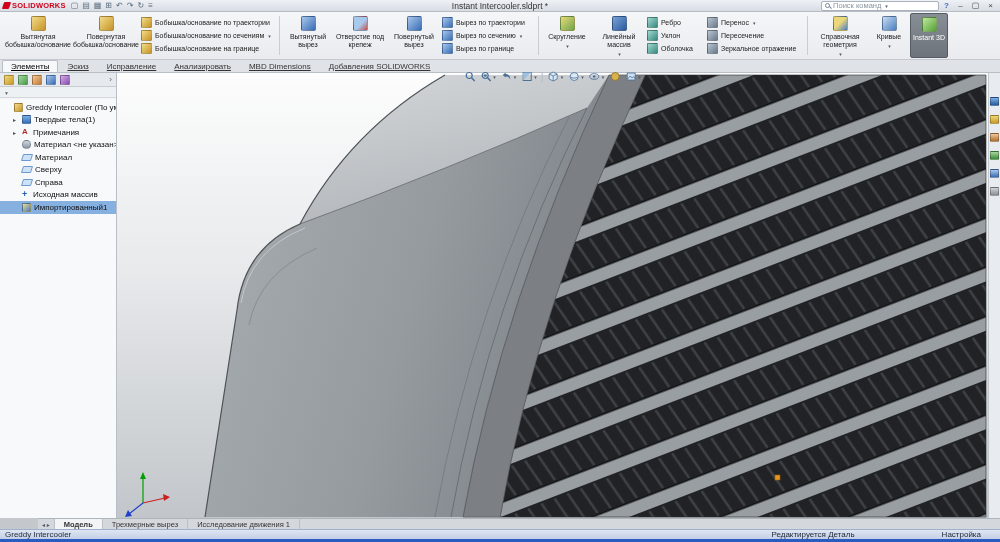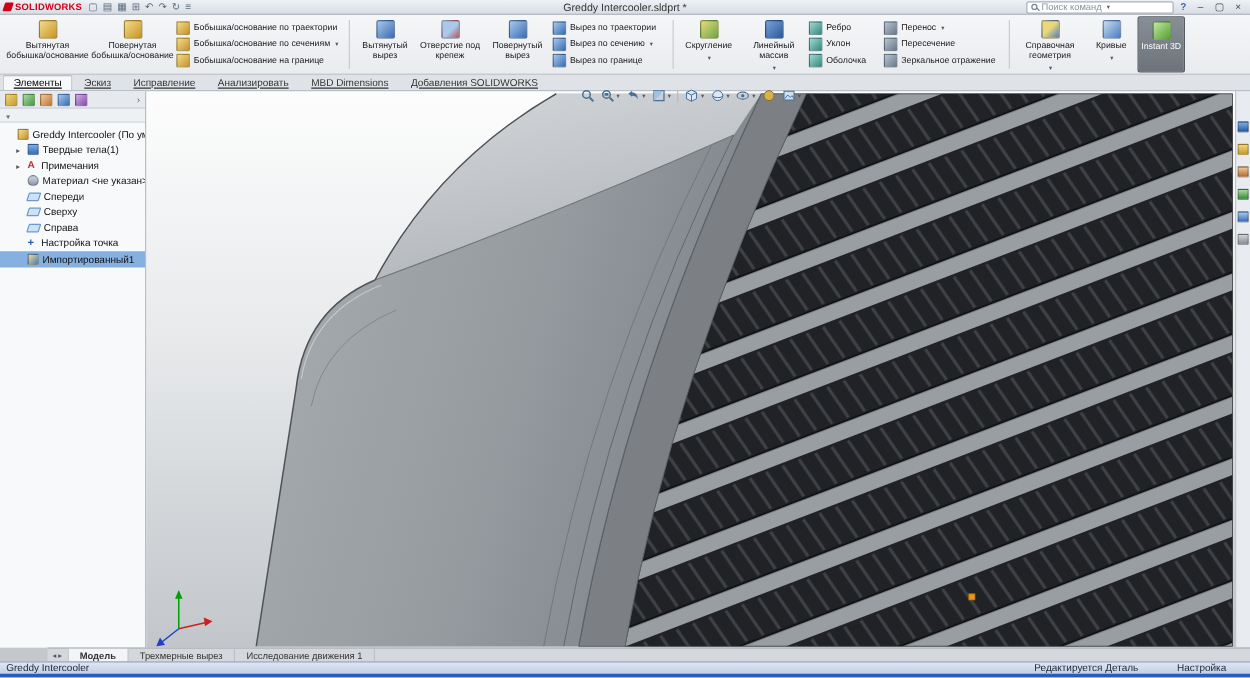--- a/index.html
+++ b/index.html
@@ -110,41 +110,41 @@
   .bottomtabs{position:absolute;left:0;right:0;bottom:13px;height:11px;background:#d4d8dd;border-top:1px solid #aeb4bb;
     display:flex;align-items:stretch;font-size:7.5px;margin-left:38px;}
   .bt-arrows{display:flex;align-items:center;gap:3px;color:#556;padding:0 4px;font-size:6px;}
   .btab{display:flex;align-items:center;padding:0 9px;color:#333;border-right:1px solid #bcc1c7;white-space:nowrap;}
   .btab.active{background:#f2f4f6;font-weight:bold;border-left:1px solid #bcc1c7;}
 
   
   .statusbar{position:absolute;left:0;right:0;bottom:0;height:13px;background:linear-gradient(#dfe6f2,#b9c7e2);
     border-top:1px solid #9fb0cf;display:flex;align-items:center;font-size:8px;color:#1d2738;padding:0 5px 3px 5px;}
   .statusbar::after{content:'';position:absolute;left:0;right:0;bottom:0;height:3px;background:#2a5bbf;}
-  .sb-right{margin-left:auto;display:flex;gap:31px;align-items:center;padding-right:14px;}
+  .sb-right{margin-left:auto;display:flex;gap:87px;align-items:center;padding-right:14px;}
 </style>
 </head>
 <body>
 
 <div class="titlebar">
   <div class="logo">
     <span class="logo-mark"></span>
     <span class="logo-text">SOLIDWORKS</span>
   </div>
   <div class="qicons">
     <span>▢</span>
     <span>▤</span>
     <span>▦</span>
     <span>⊞</span>
     <span>↶</span>
     <span>↷</span>
     <span>↻</span>
     <span>≡</span>
   </div>
-  <div class="tb-title">Greddy Intercooler.sldprt *</div>
+  <div class="tb-title">Instant Intercooler.sldprt *</div>
   <div class="tb-right">
     <div class="searchbox sb-caret">
       <span class="mag"></span>
       <span>Поиск команд</span>
     </div>
     <span class="helpbtn">?</span>
     <div class="winbtns">
       <span class="winbtn">–</span>
       <span class="winbtn">▢</span>
       <span class="winbtn close">×</span>
@@ -307,36 +307,36 @@
       <span class="tlabel">Примечания</span>
     </div>
     <div class="titem indent">
       <span class="tcaret"></span>
       <span class="tico mat"></span>
       <span class="tlabel">Материал &lt;не указан&gt;</span>
     </div>
     <div class="titem indent">
       <span class="tcaret"></span>
       <span class="tico plane"></span>
-      <span class="tlabel">Спереди</span>
+      <span class="tlabel">Материал</span>
     </div>
     <div class="titem indent">
       <span class="tcaret"></span>
       <span class="tico plane"></span>
       <span class="tlabel">Сверху</span>
     </div>
     <div class="titem indent">
       <span class="tcaret"></span>
       <span class="tico plane"></span>
       <span class="tlabel">Справа</span>
     </div>
     <div class="titem indent">
       <span class="tcaret"></span>
       <span class="tico origin"></span>
-      <span class="tlabel">Настройка точка</span>
+      <span class="tlabel">Исходная массив</span>
     </div>
     <div class="titem indent selected">
       <span class="tcaret"></span>
       <span class="tico imported"></span>
       <span class="tlabel">Импортированный1</span>
     </div>
   </div>
 </div>
 
 <div class="viewport">

